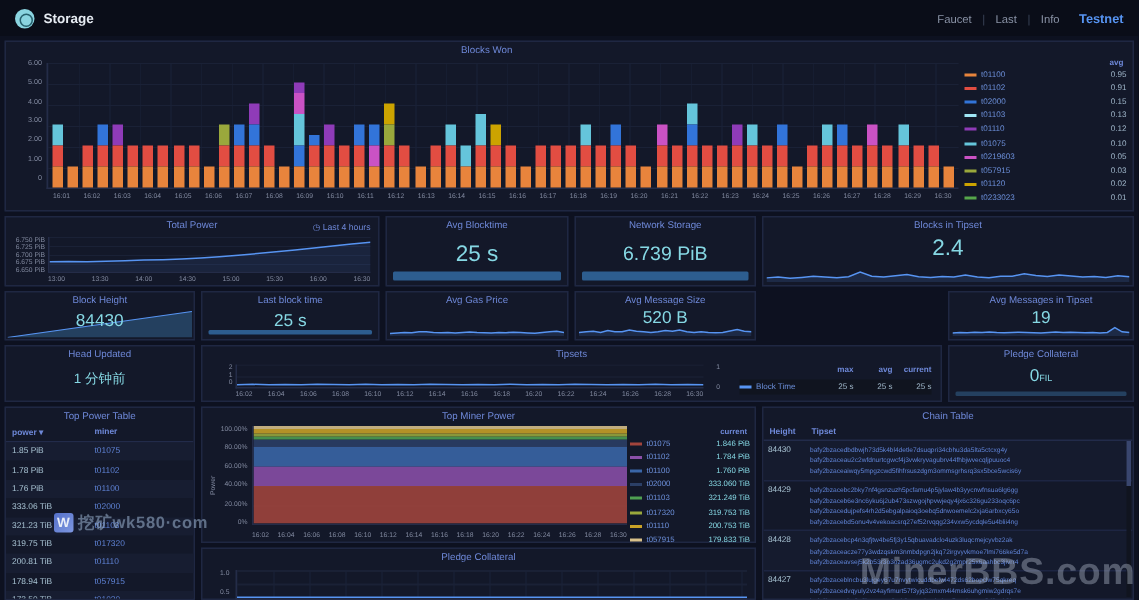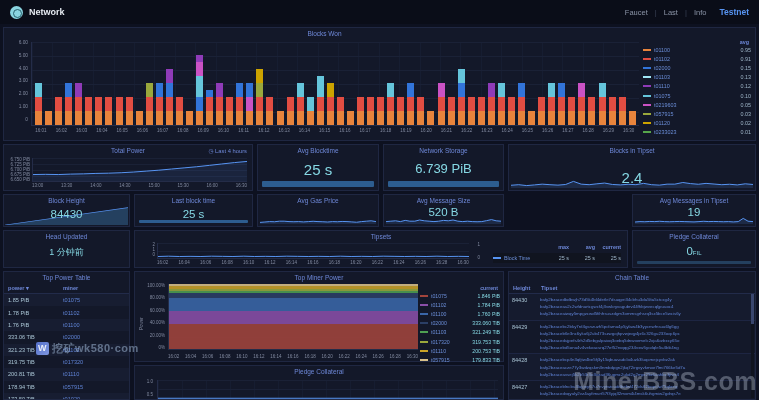--- a/index.html
+++ b/index.html
@@ -85,21 +85,21 @@
   .scrollthumb { width:3px; height:30px; background:#39466e; cursor:grab; }
   .clockrange { position:absolute; right:5px; top:3px; font-size:5.8px; color:#6e88d8; cursor:pointer; }
 </style>
 </head>
 <body>
 
 <div id="app">
 
   <div class="hdr">
     <span class="logo"></span>
-    <span class="hdr-title">Network</span>
+    <span class="hdr-title">Storage</span>
     <div class="hdr-right">
       <span class="hdr-link">Faucet</span>
       <span class="hdr-sep">|</span>
       <span class="hdr-link">Last</span>
       <span class="hdr-sep">|</span>
       <span class="hdr-link">Info</span>
       <span class="testnet">Testnet</span>
     </div>
   </div>
 
@@ -501,21 +501,21 @@
   </div>
 
   <div class="panel" style="left:383px;top:144px;width:121px;height:47px;">
     <div class="ptitle">Network Storage</div>
     <div class="bigval" style="margin-top:6px;font-size:13px;">6.739 PiB</div>
     <div class="gaugebar"></div>
   </div>
 
   <div class="panel" style="left:508px;top:144px;width:248px;height:47px;">
     <div class="ptitle">Blocks in Tipset</div>
-    <div class="bigval" style="margin-top:14px;">2.4</div>
+    <div class="bigval" style="margin-top:2px;">2.4</div>
     <svg class="sparksvg" id="sp-bit" viewBox="0 0 100 30" preserveAspectRatio="none">
         <polygon points="0,30 0.0,22.5 3.2,21.0 6.5,23.4 9.7,21.6 12.9,19.5 16.1,21.0 19.4,22.2 22.6,20.4 25.8,12.0 29.0,19.5 32.3,21.0 35.5,18.6 38.7,16.5 41.9,20.4 45.2,21.6 48.4,19.8 51.6,21.0 54.8,17.4 58.1,21.0 61.3,22.2 64.5,19.5 67.7,19.5 71.0,15.0 74.2,18.0 77.4,19.8 80.6,17.4 83.9,19.2 87.1,21.0 90.3,19.8 93.5,21.6 96.8,18.6 100.0,20.4 100,30" fill="rgba(87,148,242,0.15)"></polygon>
         <polyline points="0.0,22.5 3.2,21.0 6.5,23.4 9.7,21.6 12.9,19.5 16.1,21.0 19.4,22.2 22.6,20.4 25.8,12.0 29.0,19.5 32.3,21.0 35.5,18.6 38.7,16.5 41.9,20.4 45.2,21.6 48.4,19.8 51.6,21.0 54.8,17.4 58.1,21.0 61.3,22.2 64.5,19.5 67.7,19.5 71.0,15.0 74.2,18.0 77.4,19.8 80.6,17.4 83.9,19.2 87.1,21.0 90.3,19.8 93.5,21.6 96.8,18.6 100.0,20.4" fill="none" stroke="#5794f2" stroke-width="1" vector-effect="non-scaling-stroke"></polyline>
       </svg>
   </div>
 
   <div class="panel" style="left:3px;top:194px;width:127px;height:33px;">
     <div class="ptitle">Block Height</div>
     <svg style="position:absolute;left:1px;right:1px;bottom:1px;height:20px;width:calc(100% - 2px);" viewBox="0 0 100 30" preserveAspectRatio="none">
       <polygon points="0,30 100,4 100,30" fill="#24405f"></polygon>

